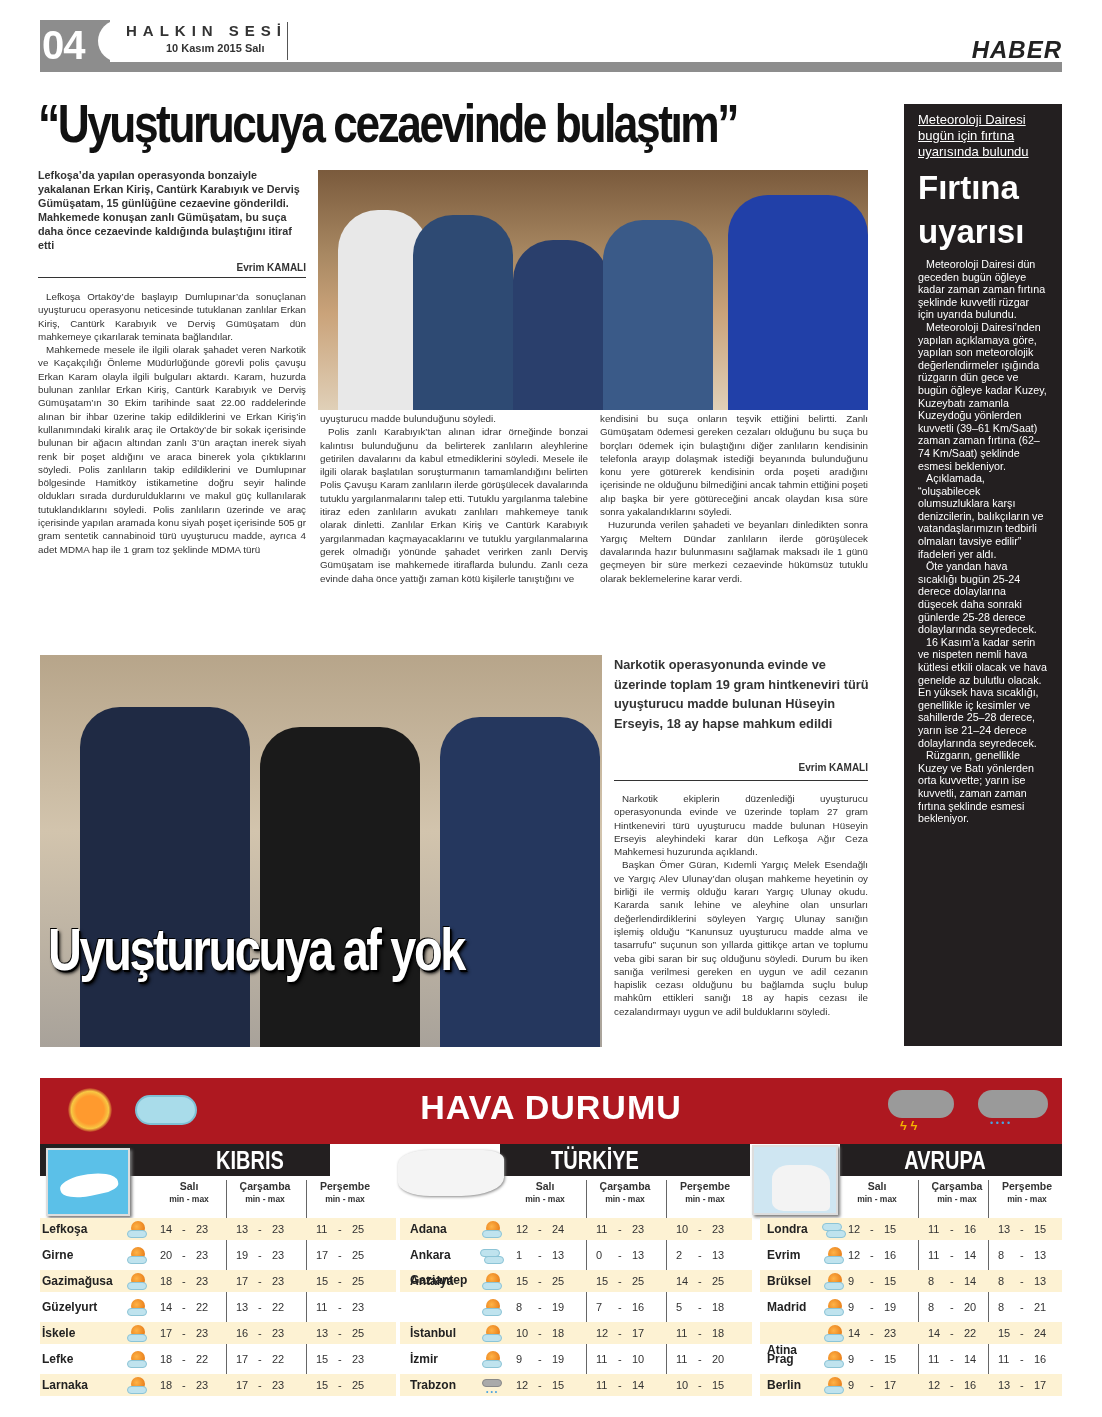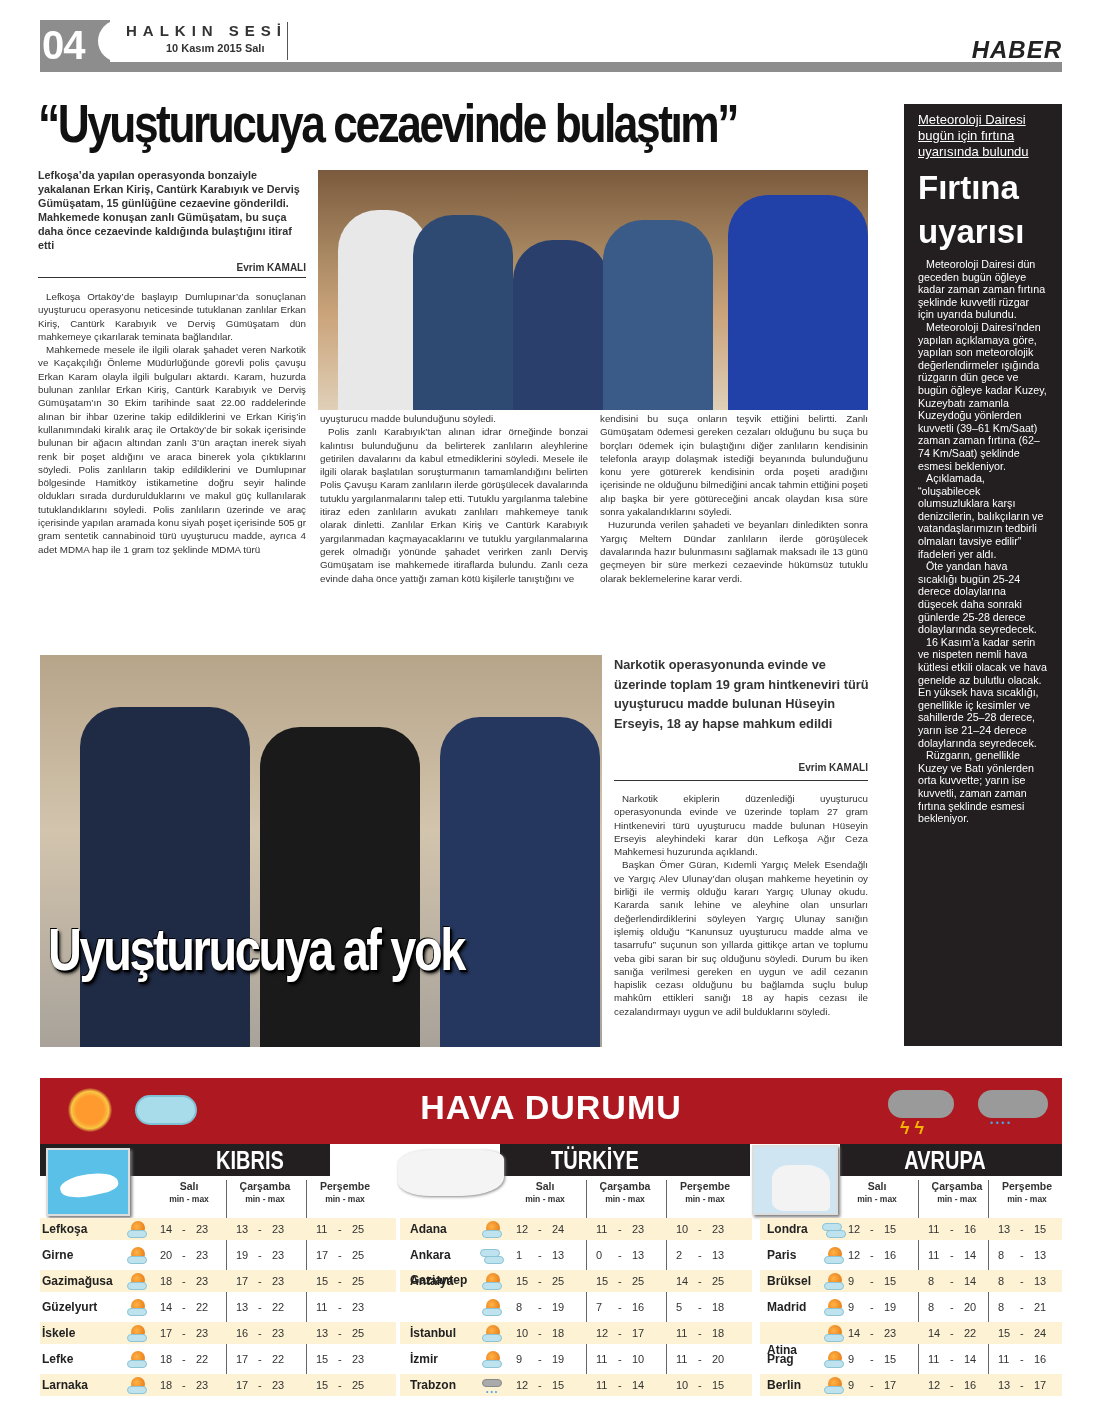--- a/index.html
+++ b/index.html
@@ -86,21 +86,21 @@
   <div class="person" style="left:285px;width:110px;height:190px;background:#3a5a88"></div>
   <div class="person" style="left:410px;width:140px;height:215px;background:#2140a8"></div>
 </div>
 
 <div class="abs col c2">
   <p style="text-indent:0">uyuşturucu madde bulunduğunu söyledi.</p>
   <p>Polis zanlı Karabıyık’tan alınan idrar örneğinde bonzai kalıntısı bulunduğunu da belirterek zanlıların aleyhlerine getirilen davalarını da kabul etmediklerini söyledi. Mesele ile ilgili olarak başlatılan soruşturmanın tamamlandığını belirten Polis Çavuşu Karam zanlıların ilerde görüşülecek davalarında tutuklu yargılanmalarını talep etti. Tutuklu yargılanma talebine itiraz eden zanlıların avukatı zanlıları mahkemeye tanık olarak dinletti. Zanlılar Erkan Kiriş ve Cantürk Karabıyık yargılanmadan kaçmayacaklarını ve tutuklu yargılanmalarına gerek olmadığı yönünde şahadet verirken zanlı Derviş Gümüşatam ise mahkemede itiraflarda bulundu. Zanlı ceza evinde daha önce yattığı zaman kötü kişilerle tanıştığını ve</p>
 </div>
 <div class="abs col c3">
   <p style="text-indent:0">kendisini bu suça onların teşvik ettiğini belirtti. Zanlı Gümüşatam ödemesi gereken cezaları olduğunu bu suça bu borçları ödemek için bulaştığını diğer zanlıların kendisinin telefonla arayıp dolaşmak istediği beyanında bulunduğunu konu yere götürerek kendisinin orda poşeti aradığını içerisinde ne olduğunu bilmediğini ancak tahmin ettiğini poşeti alıp başka bir yere götüreceğini ancak olaydan kısa süre sonra yakalandıklarını söyledi.</p>
-  <p>Huzurunda verilen şahadeti ve beyanları dinledikten sonra Yargıç Meltem Dündar zanlıların ilerde görüşülecek davalarında hazır bulunmasını sağlamak maksadı ile 13 günü geçmeyen bir süre merkezi cezaevinde hükümsüz tutuklu olarak beklemelerine karar verdi.</p>
+  <p>Huzurunda verilen şahadeti ve beyanları dinledikten sonra Yargıç Meltem Dündar zanlıların ilerde görüşülecek davalarında hazır bulunmasını sağlamak maksadı ile 1 günü geçmeyen bir süre merkezi cezaevinde hükümsüz tutuklu olarak beklemelerine karar verdi.</p>
 </div>
 
 <div class="abs side">
   <div class="side-deck">Meteoroloji Dairesi bugün için fırtına uyarısında bulundu</div>
   <div class="side-title">
     <div>Fırtına</div>
     <div>uyarısı</div>
   </div>
   <div class="side-body">
     <p>Meteoroloji Dairesi dün geceden bugün öğleye kadar zaman zaman fırtına şeklinde kuvvetli rüzgar için uyarıda bulundu.</p>
@@ -125,21 +125,21 @@
 <div class="abs col c4">
   <p>Narkotik ekiplerin düzenlediği uyuşturucu operasyonunda evinde ve üzerinde toplam 27 gram Hintkeneviri türü uyuşturucu madde bulunan Hüseyin Erseyis aleyhindeki karar dün Lefkoşa Ağır Ceza Mahkemesi huzurunda açıklandı.</p>
   <p>Başkan Ömer Güran, Kıdemli Yargıç Melek Esendağlı ve Yargıç Alev Ulunay’dan oluşan mahkeme heyetinin oy birliği ile vermiş olduğu kararı Yargıç Ulunay okudu. Kararda sanık lehine ve aleyhine olan unsurları değerlendirdiklerini söyleyen Yargıç Ulunay sanığın işlemiş olduğu “Kanunsuz uyuşturucu madde alma ve tasarrufu” suçunun son yıllarda gittikçe artan ve toplumu veba gibi saran bir suç olduğunu söyledi. Durum bu iken sanığa verilmesi gereken en uygun ve adil cezanın hapislik cezası olduğunu bu bağlamda suçlu bulup mahkûm ettikleri sanığı 18 ay hapis cezası ile cezalandırmayı uygun ve adil bulduklarını söyledi.</p>
 </div>
 
 <div class="abs wx-top"></div>
 <div class="abs" style="left:68px;top:1088px;width:44px;height:44px;border-radius:50%;background:radial-gradient(circle,#ff9a2e 45%,#f7c843 60%,rgba(255,200,60,0) 72%)"></div>
 <div class="abs" style="left:135px;top:1095px;width:62px;height:30px;border-radius:16px;background:#a9dcea;border:2px solid #7fc0d4"></div>
 <div class="abs wx-title">HAVA DURUMU</div>
 <div class="abs" style="left:888px;top:1090px;width:66px;height:28px;border-radius:14px;background:#9a9a9a"></div>
-<div class="abs" style="left:900px;top:1118px;color:#f5b400;font-size:18px;font-weight:bold">ϟ ϟ</div>
+<div class="abs" style="left:900px;top:1118px;color:#f5b400;font-size:13px;font-weight:bold">ϟ ϟ</div>
 <div class="abs" style="left:978px;top:1090px;width:70px;height:28px;border-radius:14px;background:#9a9a9a"></div>
 <div class="abs" style="left:990px;top:1118px;color:#4aa3df;font-size:9px">• • • •</div>
 
 <div class="abs wx-sec" style="left:40px;width:290px"></div>
 <div class="abs wx-sec" style="left:500px;width:250px"></div>
 <div class="abs wx-sec" style="left:840px;width:222px"></div>
 <div class="abs wx-sec-label" style="left:180px;top:1144px;width:140px">KIBRIS</div>
 <div class="abs wx-sec-label" style="left:520px;top:1144px;width:150px">TÜRKİYE</div>
 <div class="abs wx-sec-label" style="left:870px;top:1144px;width:150px">AVRUPA</div>
 
@@ -413,21 +413,21 @@
     <div class="num" style="left: 848px; top: 1223px;">12</div>
     <div class="num" style="left: 870px; top: 1223px;">-</div>
     <div class="num" style="left: 884px; top: 1223px;">15</div>
     <div class="num" style="left: 928px; top: 1223px;">11</div>
     <div class="num" style="left: 950px; top: 1223px;">-</div>
     <div class="num" style="left: 964px; top: 1223px;">16</div>
     <div class="num" style="left: 998px; top: 1223px;">13</div>
     <div class="num" style="left: 1020px; top: 1223px;">-</div>
     <div class="num" style="left: 1034px; top: 1223px;">15</div>
     <div class="abs row" style="left: 760px; top: 1244px; width: 302px;"></div>
-    <div class="abs city" style="left: 767px; top: 1248px;">Paris</div>
+    <div class="abs city" style="left: 767px; top: 1248px;">Evrim</div>
     <div class="abs" style="left: 822px; top: 1247px; width: 26px; height: 18px;">
       <div class="sun" style="left:6px;top:0"></div>
       <div class="cloud" style="left:2px;top:9px"></div>
     </div>
     <div class="num" style="left: 848px; top: 1249px;">12</div>
     <div class="num" style="left: 870px; top: 1249px;">-</div>
     <div class="num" style="left: 884px; top: 1249px;">16</div>
     <div class="num" style="left: 928px; top: 1249px;">11</div>
     <div class="num" style="left: 950px; top: 1249px;">-</div>
     <div class="num" style="left: 964px; top: 1249px;">14</div>

